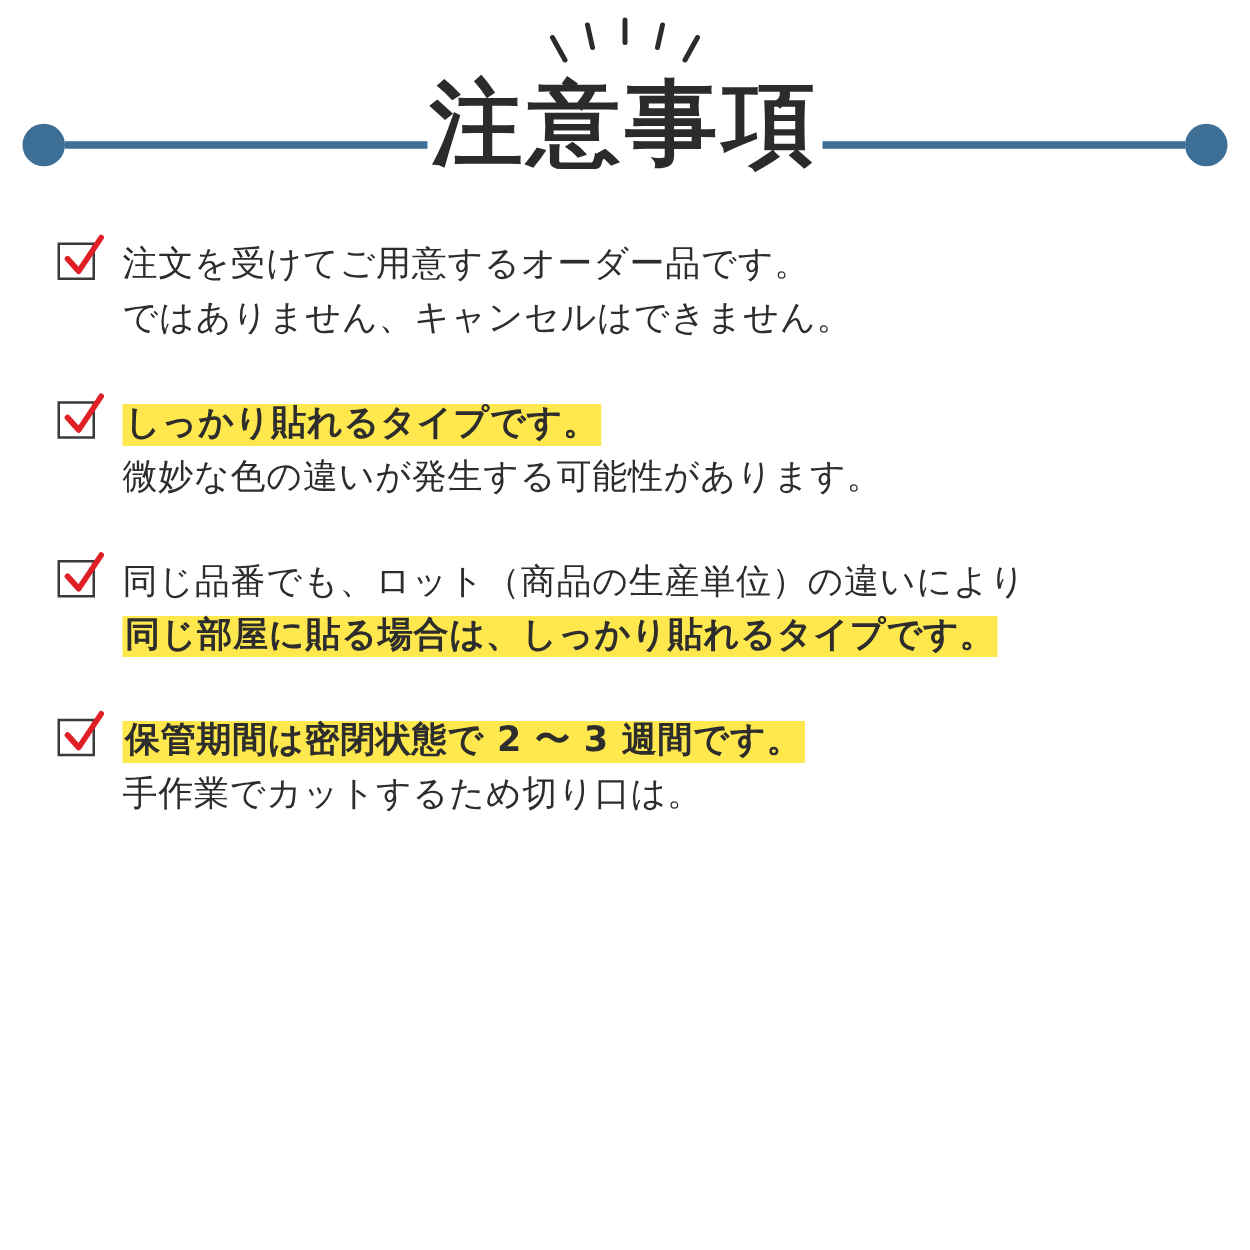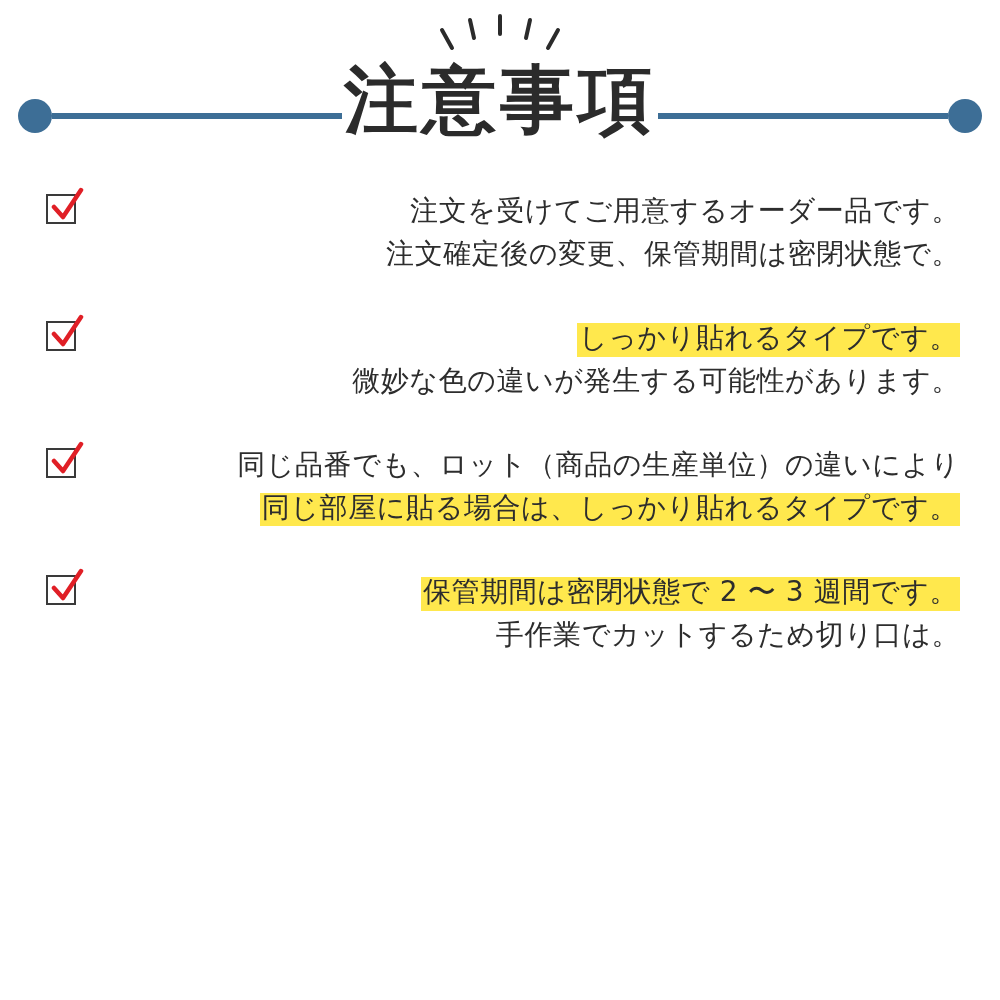--- a/index.html
+++ b/index.html
@@ -74,21 +74,20 @@
     color: #2b2b2b;
     font-family: "DejaVu Sans", "Liberation Sans", sans-serif;
   }
 
   
   .notice-list {
     position: absolute;
     top: 190px;
     left: 46px;
     right: 40px;
-    text-align: right;
   }
 
   .notice-item {
     display: flex;
     align-items: flex-start;
     margin-bottom: 42px;
   }
 
   .check-box {
     flex: 0 0 auto;
@@ -119,21 +118,21 @@
     flex: 1 1 auto;
   }
   .line {
     font-size: 28px;
     line-height: 1.52;
     letter-spacing: 0.6px;
     color: #2d2d2d;
     white-space: nowrap;
   }
   .line.hl {
-    font-weight: 400;
+    font-weight: 700;
     display: inline-block;
     background: linear-gradient(transparent 14%, #ffe84d 14%, #ffe84d 92%, transparent 92%);
     padding: 0 2px;
   }
   .line-wrap { display: block; }
 </style>
 </head>
 <body>
 
 <div class="page">
@@ -165,21 +164,21 @@
 
     <div class="notice-item">
       <div class="check-box">
         <span class="box"></span>
         <svg class="tick" viewBox="0 0 36 38" xmlns="http://www.w3.org/2000/svg">
           <path d="M6 20 L15 30 L33 3" fill="none" stroke="#e01f26" stroke-width="4.5" stroke-linecap="round" stroke-linejoin="round"></path>
         </svg>
       </div>
       <div class="lines">
         <span class="line-wrap"><span class="line">注文を受けてご用意するオーダー品です。</span></span>
-        <span class="line-wrap"><span class="line">注文確定後の変更、保管期間は密閉状態で。</span></span>
+        <span class="line-wrap"><span class="line">ではありません、キャンセルはできません。</span></span>
       </div>
     </div>
 
     <div class="notice-item">
       <div class="check-box">
         <span class="box"></span>
         <svg class="tick" viewBox="0 0 36 38" xmlns="http://www.w3.org/2000/svg">
           <path d="M6 20 L15 30 L33 3" fill="none" stroke="#e01f26" stroke-width="4.5" stroke-linecap="round" stroke-linejoin="round"></path>
         </svg>
       </div>

